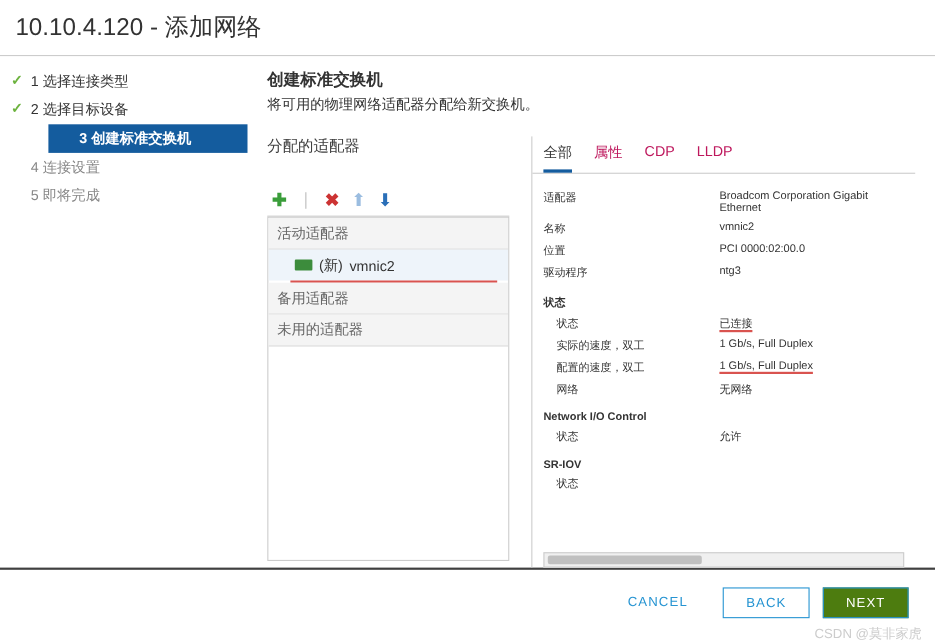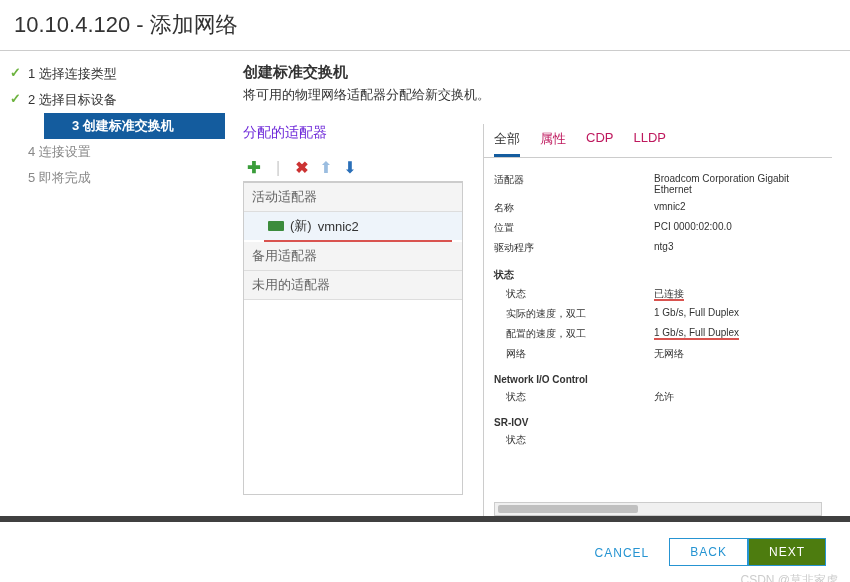--- a/index.html
+++ b/index.html
@@ -10,40 +10,40 @@
 .sidebar { width: 225px; padding: 10px 0; }
 .step { padding: 4px 10px 4px 28px; position: relative; font-size: 13px; color: #333; cursor: pointer; }
 .step.done::before { content: "✓"; position: absolute; left: 10px; color: #6db33f; font-weight: bold; }
 .step.active { background: #145c9e; color: #fff; font-weight: bold; margin-left: 44px; }
 .step.remaining { color: #888; }
 .main { flex: 1; padding: 12px 18px 0 18px; }
 .title { font-size: 15px; font-weight: bold; margin-bottom: 4px; }
 .subtitle { font-size: 13px; color: #333; margin-bottom: 20px; }
 .lower { display: flex; gap: 20px; }
 .left-panel { width: 220px; }
-.section-label { font-size: 14px; color: #6d28d9; margin-bottom: 12px; }
+.section-label { font-size: 14px; color: #404040; margin-bottom: 26px; }
 .toolbar { border-bottom: 1px solid #ccc; padding: 4px 2px; display: flex; gap: 6px; align-items: center; font-size: 16px; }
 .toolbar span { display: inline-flex; align-items: center; justify-content: center; width: 18px; }
 .list-box { border: 1px solid #ccc; height: 313px; overflow: auto; }
 .list-header { padding: 5px 8px; background: #f4f4f4; border-bottom: 1px solid #ddd; color: #666; }
 .list-item { padding: 5px 8px 5px 24px; display: flex; align-items: center; gap: 6px; background: #eef4fa; }
 .nic-icon { display: inline-block; width: 16px; height: 10px; background: #3c8c3c; border-radius: 1px; }
 .red-underline { height: 2px; background: #d9534f; margin-left: 20px; margin-right: 10px; }
 .right-panel { flex: 1; border-left: 1px solid #ccc; padding-left: 0; }
 .tabs { display: flex; gap: 20px; padding: 0 10px; border-bottom: 1px solid #ccc; }
 .tab { padding: 6px 0; color: #be185d; cursor: pointer; font-size: 13px; }
 .tab.active { color: #333; border-bottom: 3px solid #145c9e; font-weight: 500; }
 .details { padding: 12px 10px; height: 340px; overflow-y: scroll; overflow-x: auto; font-size: 10px; }
 .row { display: flex; padding: 3px 0; }
 .row .label { width: 160px; color: #333; }
 .row .value { flex: 1; color: #333; }
 .indent .label { padding-left: 12px; }
 .group-header { font-weight: bold; margin-top: 10px; margin-bottom: 2px; color: #333; }
 .red-mark { border-bottom: 2px solid #d9534f; }
-.footer { display: flex; justify-content: flex-end; padding: 16px 24px 6px 0; border-top: 6px solid #404040; align-items: flex-end; }
+.footer { display: flex; justify-content: flex-end; gap: 12px; padding: 16px 24px 6px 0; border-top: 2px solid #404040; align-items: flex-start; }
 .btn { padding: 6px 20px; font-size: 12px; letter-spacing: 1px; cursor: pointer; }
 .btn.cancel { color: #2694d2; background: none; border: none; }
 .btn.back { color: #2694d2; background: #fff; border: 1px solid #2694d2; }
 .btn.next { color: #fff; background: #4d7c0f; border: 1px solid #2694d2; }
 .watermark { text-align: right; padding: 0 12px 4px 0; color: #ccc; font-size: 12px; }
 .scrollbar-h { height: 14px; background: #f0f0f0; border: 1px solid #ccc; position: relative; margin: 4px 10px 0 10px; }
 .scrollbar-h::before { content: ""; position: absolute; left: 3px; top: 2px; width: 140px; height: 8px; background: #c0c0c0; border-radius: 2px; }
 </style>
 </head>
 <body>

